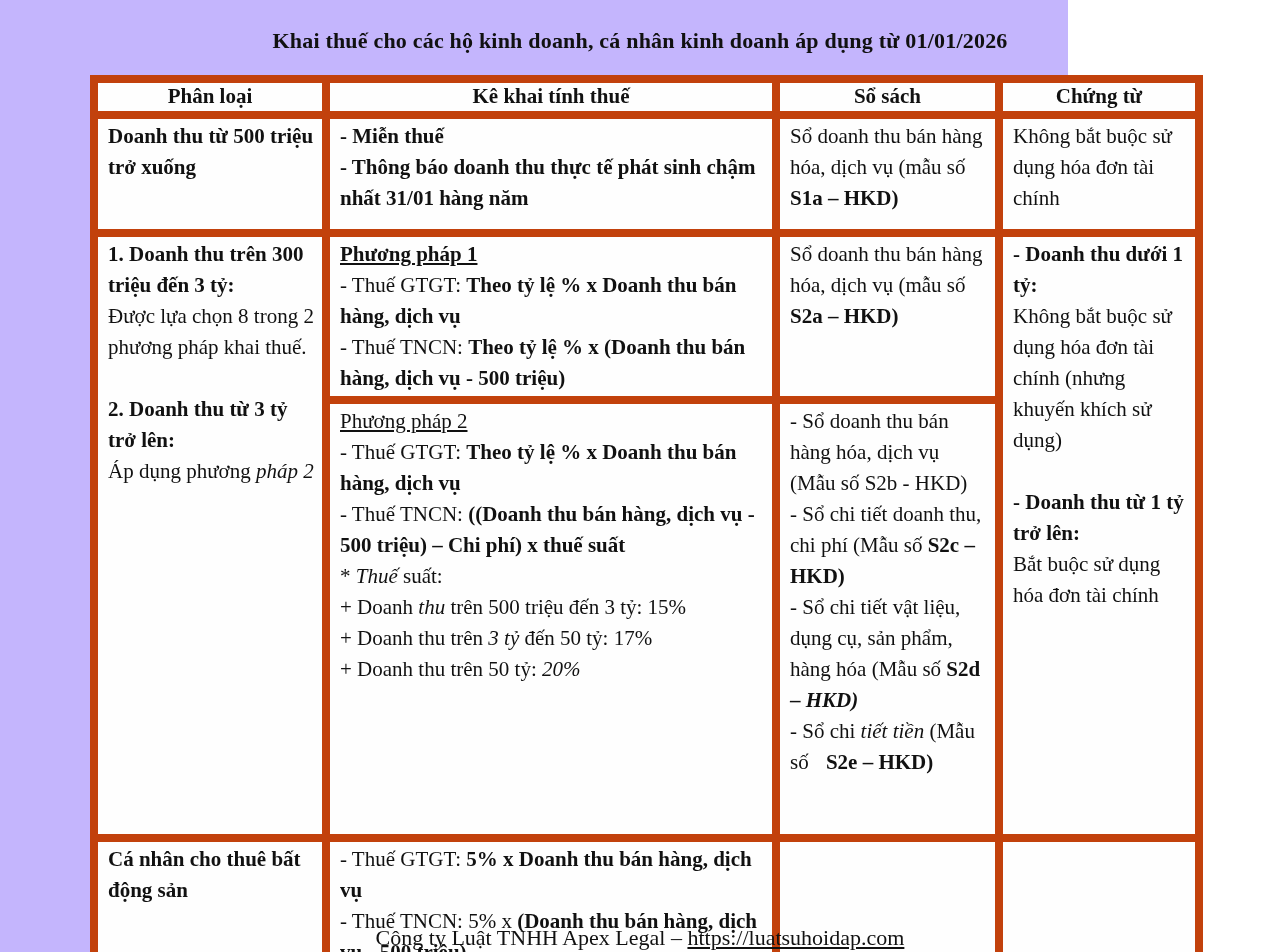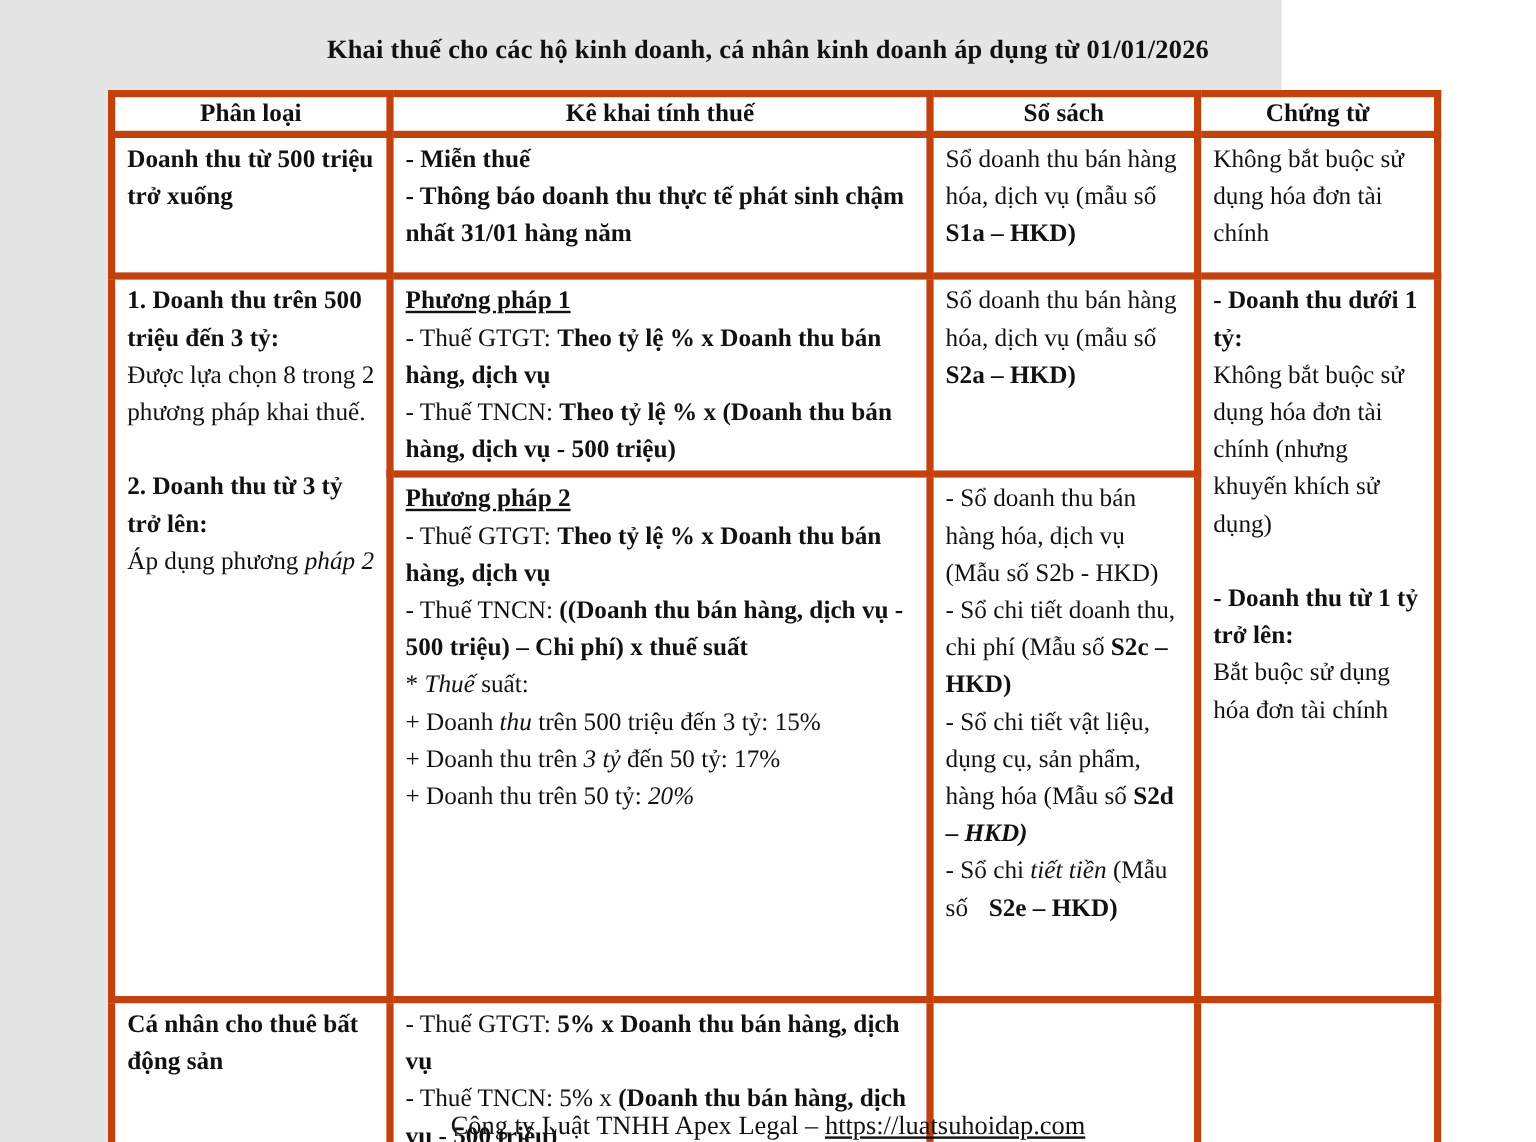--- a/index.html
+++ b/index.html
@@ -9,21 +9,21 @@
     width: 1280px;
     height: 952px;
     overflow: hidden;
     font-family: "Liberation Serif", "DejaVu Serif", serif;
     color: #111111;
   }
   .page {
     width: 1068px;
     height: 952px;
     position: relative;
-    background: #e5e5e5;
+    background: #c4b5fd;
   }
   .doc-title {
     position: absolute;
     top: 28px;
     left: 0;
     width: 1280px;
     text-align: center;
     font-size: 22px;
     font-weight: bold;
     letter-spacing: 0.2px;
@@ -32,21 +32,21 @@
     position: absolute;
     top: 75px;
     left: 90px;
     width: 1105px;
     border-collapse: collapse;
     table-layout: fixed;
     background: #fefefe;
   }
   table.tax-table th,
   table.tax-table td {
-    border: 6px solid #c2410c;
+    border: 8px solid #c2410c;
     vertical-align: top;
     padding: 2px 8px 2px 10px;
     font-size: 21px;
     line-height: 31px;
     overflow: hidden;
   }
   table.tax-table th {
     text-align: center;
     font-weight: bold;
     padding: 0 4px;
@@ -103,21 +103,21 @@
           </td>
       <td>
             <div class="ln"><span>Sổ doanh thu bán hàng hóa, dịch vụ (mẫu số </span><span style="font-weight: bold;">S1a – HKD)</span></div>
           </td>
       <td>
             <div class="ln"><span>Không bắt buộc sử dụng hóa đơn tài chính</span></div>
           </td>
     </tr>
     <tr class="r2a">
       <td rowspan="2">
-            <div class="ln"><span style="font-weight: bold;">1. Doanh thu trên 500 triệu đến 3 tỷ:</span></div>
+            <div class="ln"><span style="font-weight: bold;">1. Doanh thu trên 300 triệu đến 3 tỷ:</span></div>
             <div class="ln"><span>Được lựa chọn 8 trong 2 phương pháp khai thuế.</span></div>
             <div class="ln">&nbsp;</div>
             <div class="ln"><span style="font-weight: bold;">2. Doanh thu từ 3 tỷ trở lên:</span></div>
             <div class="ln"><span>Áp dụng phương </span><span style="font-style: italic;">pháp 2</span></div>
           </td>
       <td>
             <div class="ln"><span style="font-weight: bold; text-decoration: underline;">Phương pháp 1</span></div>
             <div class="ln"><span>- Thuế GTGT: </span><span style="font-weight: bold;">Theo tỷ lệ % x Doanh thu bán hàng, dịch vụ</span></div>
             <div class="ln"><span>- Thuế TNCN: </span><span style="font-weight: bold;">Theo tỷ lệ % x (Doanh thu bán hàng, dịch vụ - 500 triệu)</span></div>
           </td>
@@ -127,21 +127,21 @@
       <td rowspan="2">
             <div class="ln"><span style="font-weight: bold;">- Doanh thu dưới 1 tỷ:</span></div>
             <div class="ln"><span>Không bắt buộc sử dụng hóa đơn tài chính (nhưng khuyến khích sử dụng)</span></div>
             <div class="ln">&nbsp;</div>
             <div class="ln"><span style="font-weight: bold;">- Doanh thu từ 1 tỷ trở lên:</span></div>
             <div class="ln"><span>Bắt buộc sử dụng hóa đơn tài chính</span></div>
           </td>
     </tr>
     <tr class="r2b">
       <td>
-            <div class="ln"><span style="font-weight: bold; text-decoration: underline;">Phương pháp 2</span></div>
+            <div class="ln"><span style="font-weight: normal; text-decoration: underline;">Phương pháp 2</span></div>
             <div class="ln"><span>- Thuế GTGT: </span><span style="font-weight: bold;">Theo tỷ lệ % x Doanh thu bán hàng, dịch vụ</span></div>
             <div class="ln"><span>- Thuế TNCN: </span><span style="font-weight: bold;">((Doanh thu bán hàng, dịch vụ - 500 triệu) – Chi phí) x thuế suất</span></div>
             <div class="ln"><span>* </span><span style="font-style: italic;">Thuế</span><span> suất:</span></div>
             <div class="ln"><span>+ Doanh </span><span style="font-style: italic;">thu</span><span> trên 500 triệu đến 3 tỷ: 15%</span></div>
             <div class="ln"><span>+ Doanh thu trên </span><span style="font-style: italic;">3 tỷ</span><span> đến 50 tỷ: 17%</span></div>
             <div class="ln"><span>+ Doanh thu trên 50 tỷ: </span><span style="font-style: italic;">20%</span></div>
           </td>
       <td>
             <div class="ln"><span>- Sổ doanh thu bán hàng hóa, dịch vụ (Mẫu số </span><span style="font-weight: normal;">S2b - HKD)</span></div>
             <div class="ln"><span>- Sổ chi tiết doanh thu, chi phí (Mẫu số </span><span style="font-weight: bold;">S2c – HKD)</span></div>

